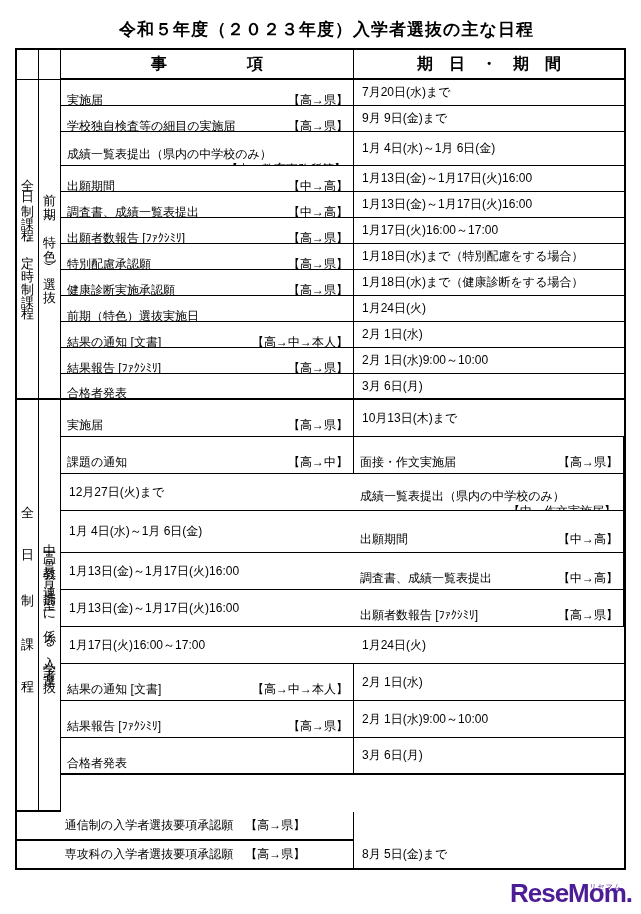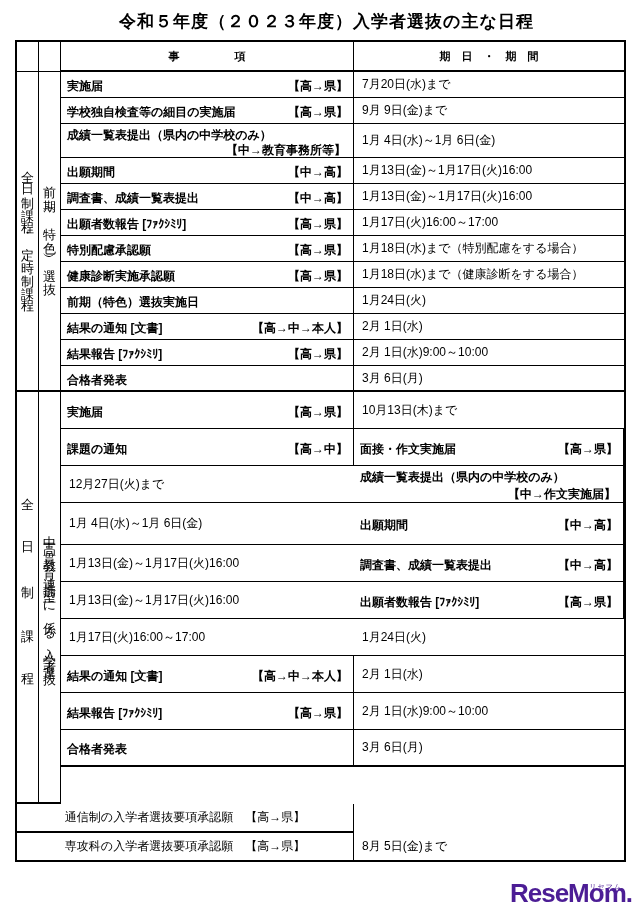--- a/index.html
+++ b/index.html
@@ -5,21 +5,21 @@
   * { margin: 0; padding: 0; box-sizing: border-box; }
   html, body {
     width: 641px; height: 914px;
     background: #ffffff;
     color: #000000;
     font-family: "Liberation Sans", sans-serif;
     overflow: hidden;
     position: relative;
   }
   .page-title {
-    margin-top: 10px;
+    margin-top: 18px;
     text-align: center;
     font-size: 17px;
     font-weight: 700;
     letter-spacing: 1px;
     padding-left: 12px;
   }
   .schedule-table {
     width: 611px;
     margin: 7px auto 0 auto;
     border: 2px solid #000;
@@ -32,37 +32,36 @@
     border-right: 1px solid #000;
     border-bottom: 1px solid #000;
     min-width: 0;
     overflow: hidden;
   }
   .lc { border-right: none; }          
   .tb { border-bottom: 2px solid #000; } 
   .nb { border-bottom: none; }         
   .hcell {
     display: flex; align-items: center; justify-content: center;
-    font-weight: 700; font-size: 11px;
+    font-weight: 700; font-size: 16px;
   }
   .vlabel { display: flex; align-items: center; justify-content: center; }
   .vtext {
     writing-mode: vertical-rl;
     text-orientation: mixed;
     font-size: 13px;
     line-height: 21px;
   }
   .ls-a { letter-spacing: 13px; }
   .ls-b { letter-spacing: 14px; }
   .ls-c { letter-spacing: 44px; }
   .ls-d { letter-spacing: 6px; }
   .item-cell {
     display: flex; align-items: center; justify-content: space-between;
-    padding: 4px 5px 0 6px;
-    font-weight: bold;
+    padding: 15px 5px 0 6px;
   }
   .item-cell .item { white-space: nowrap; }
   .item-cell .recipient { white-space: nowrap; }
   .item-cell.wrap {
     flex-direction: column; justify-content: space-between; align-items: stretch;
     line-height: 15px;
   }
   .item-cell.wrap .item { text-align: left; }
   .item-cell.wrap .recipient { text-align: right; padding-right: 2px; }
   .date-cell {

